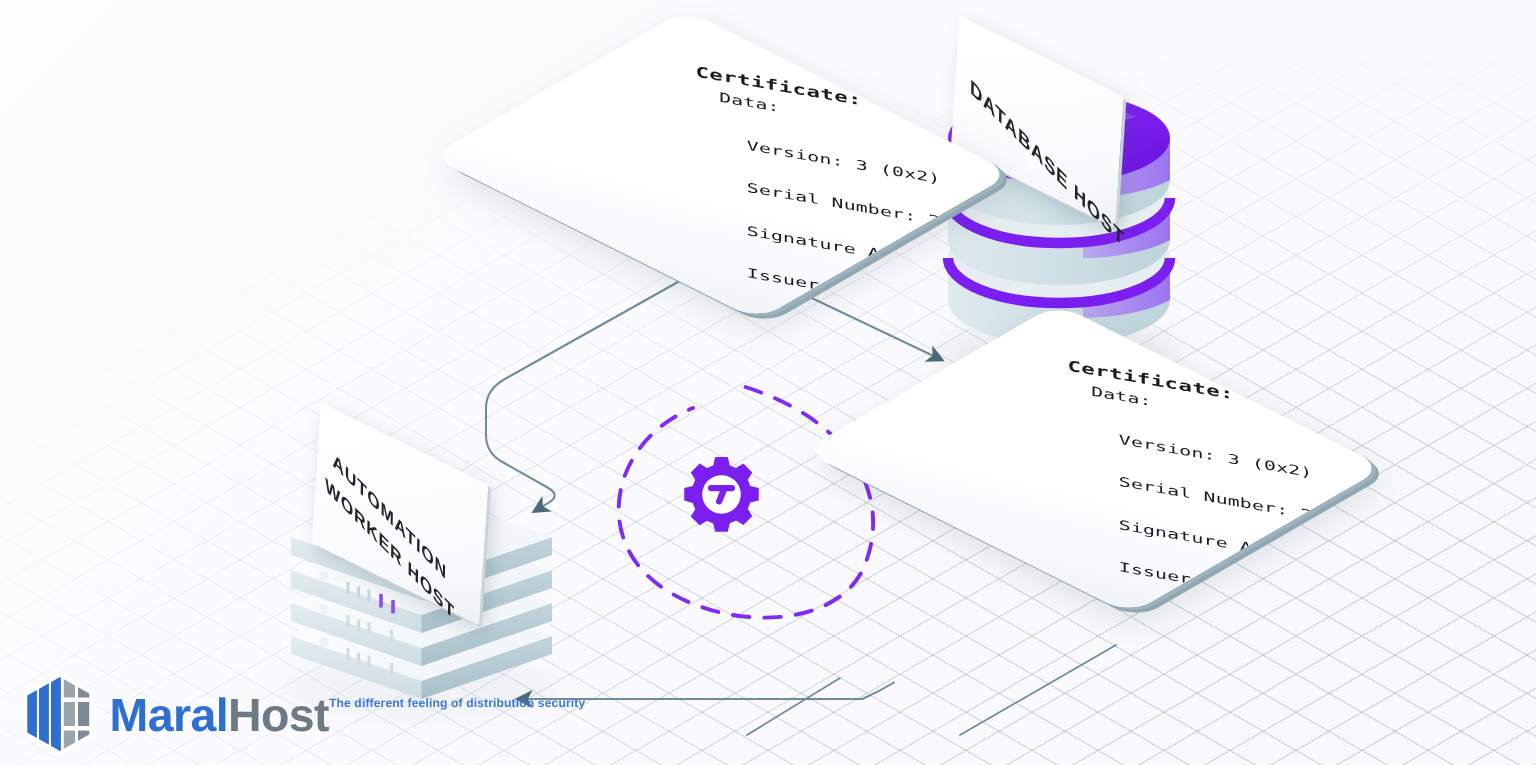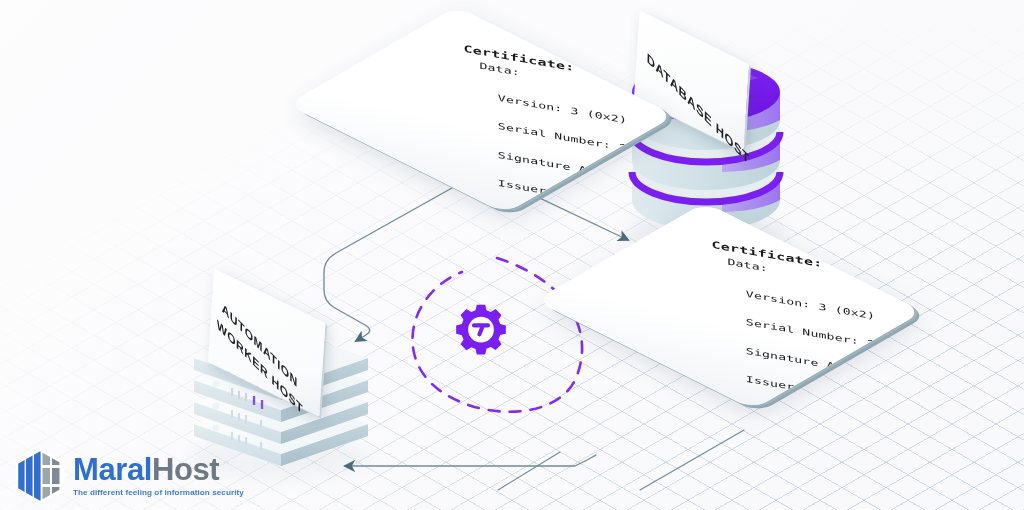--- a/index.html
+++ b/index.html
@@ -91,21 +91,21 @@
 
   
   #gear-icon-wrap { position:absolute; left:452px; top:302px; width:58px; height:58px; }
 
   
   #logo {
     position:absolute; left:14px; top:449px;
     display:flex; align-items:center; gap:7px;
   }
   #logo-mark { width:52px; height:54px; flex:0 0 auto; }
-  #logo-words { display:flex; flex-direction:column; line-height:1; }
+  #logo-words { display:flex; flex-direction:row; line-height:1; }
   #logo-name { font-size:31px; font-weight:bold; letter-spacing:-.4px; }
   #logo-name .m { color:#2f6fd0; }
   #logo-name .h { color:#6d7a86; }
   #logo-tag {
     font-size:8.1px; font-weight:bold; color:#3f7ad1;
     letter-spacing:.08px; margin-top:4px; white-space:nowrap;
   }
   .hidden-acc { position:absolute; width:1px; height:1px; overflow:hidden; clip:rect(0 0 0 0); }
 </style>
 </head>
@@ -311,18 +311,18 @@
         <rect x="38" y="0" width="7.5" height="16" fill="#7e8b95"></rect>
         <rect x="38" y="19" width="7.5" height="16" fill="#7e8b95"></rect>
         <rect x="38" y="38" width="7.5" height="16" fill="#7e8b95"></rect>
       </g>
       <path d="M26 1 L49 14 L49 40 L26 53 L3 40 L3 14 Z" fill="none" stroke="#ffffff" stroke-width="2.4"></path>
     </svg>
     <div id="logo-words">
       <div id="logo-name">
         <span class="m">Maral</span><span class="h">Host</span>
       </div>
-      <div id="logo-tag">The different feeling of information security</div>
+      <div id="logo-tag">The different feeling of distribution security</div>
     </div>
   </div>
 
   <span class="hidden-acc">Certificate distribution between hosts</span>
 </div>
 
 </body></html>

